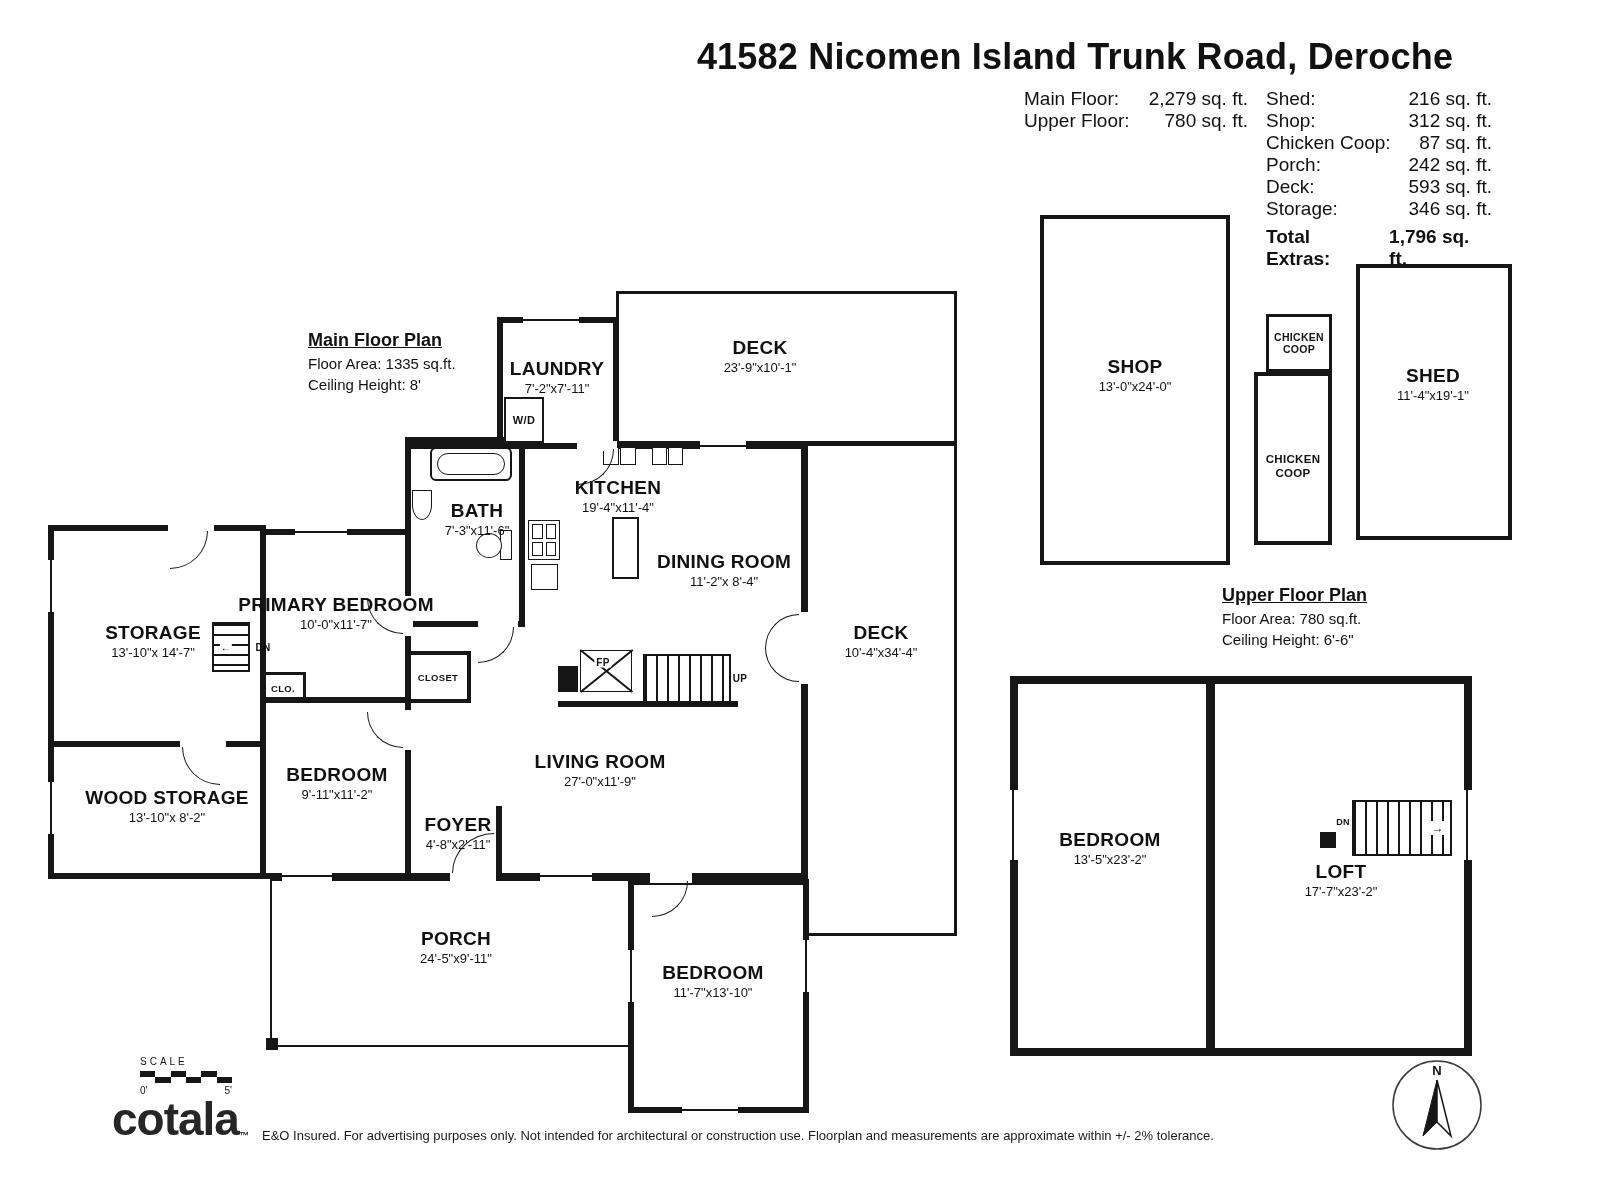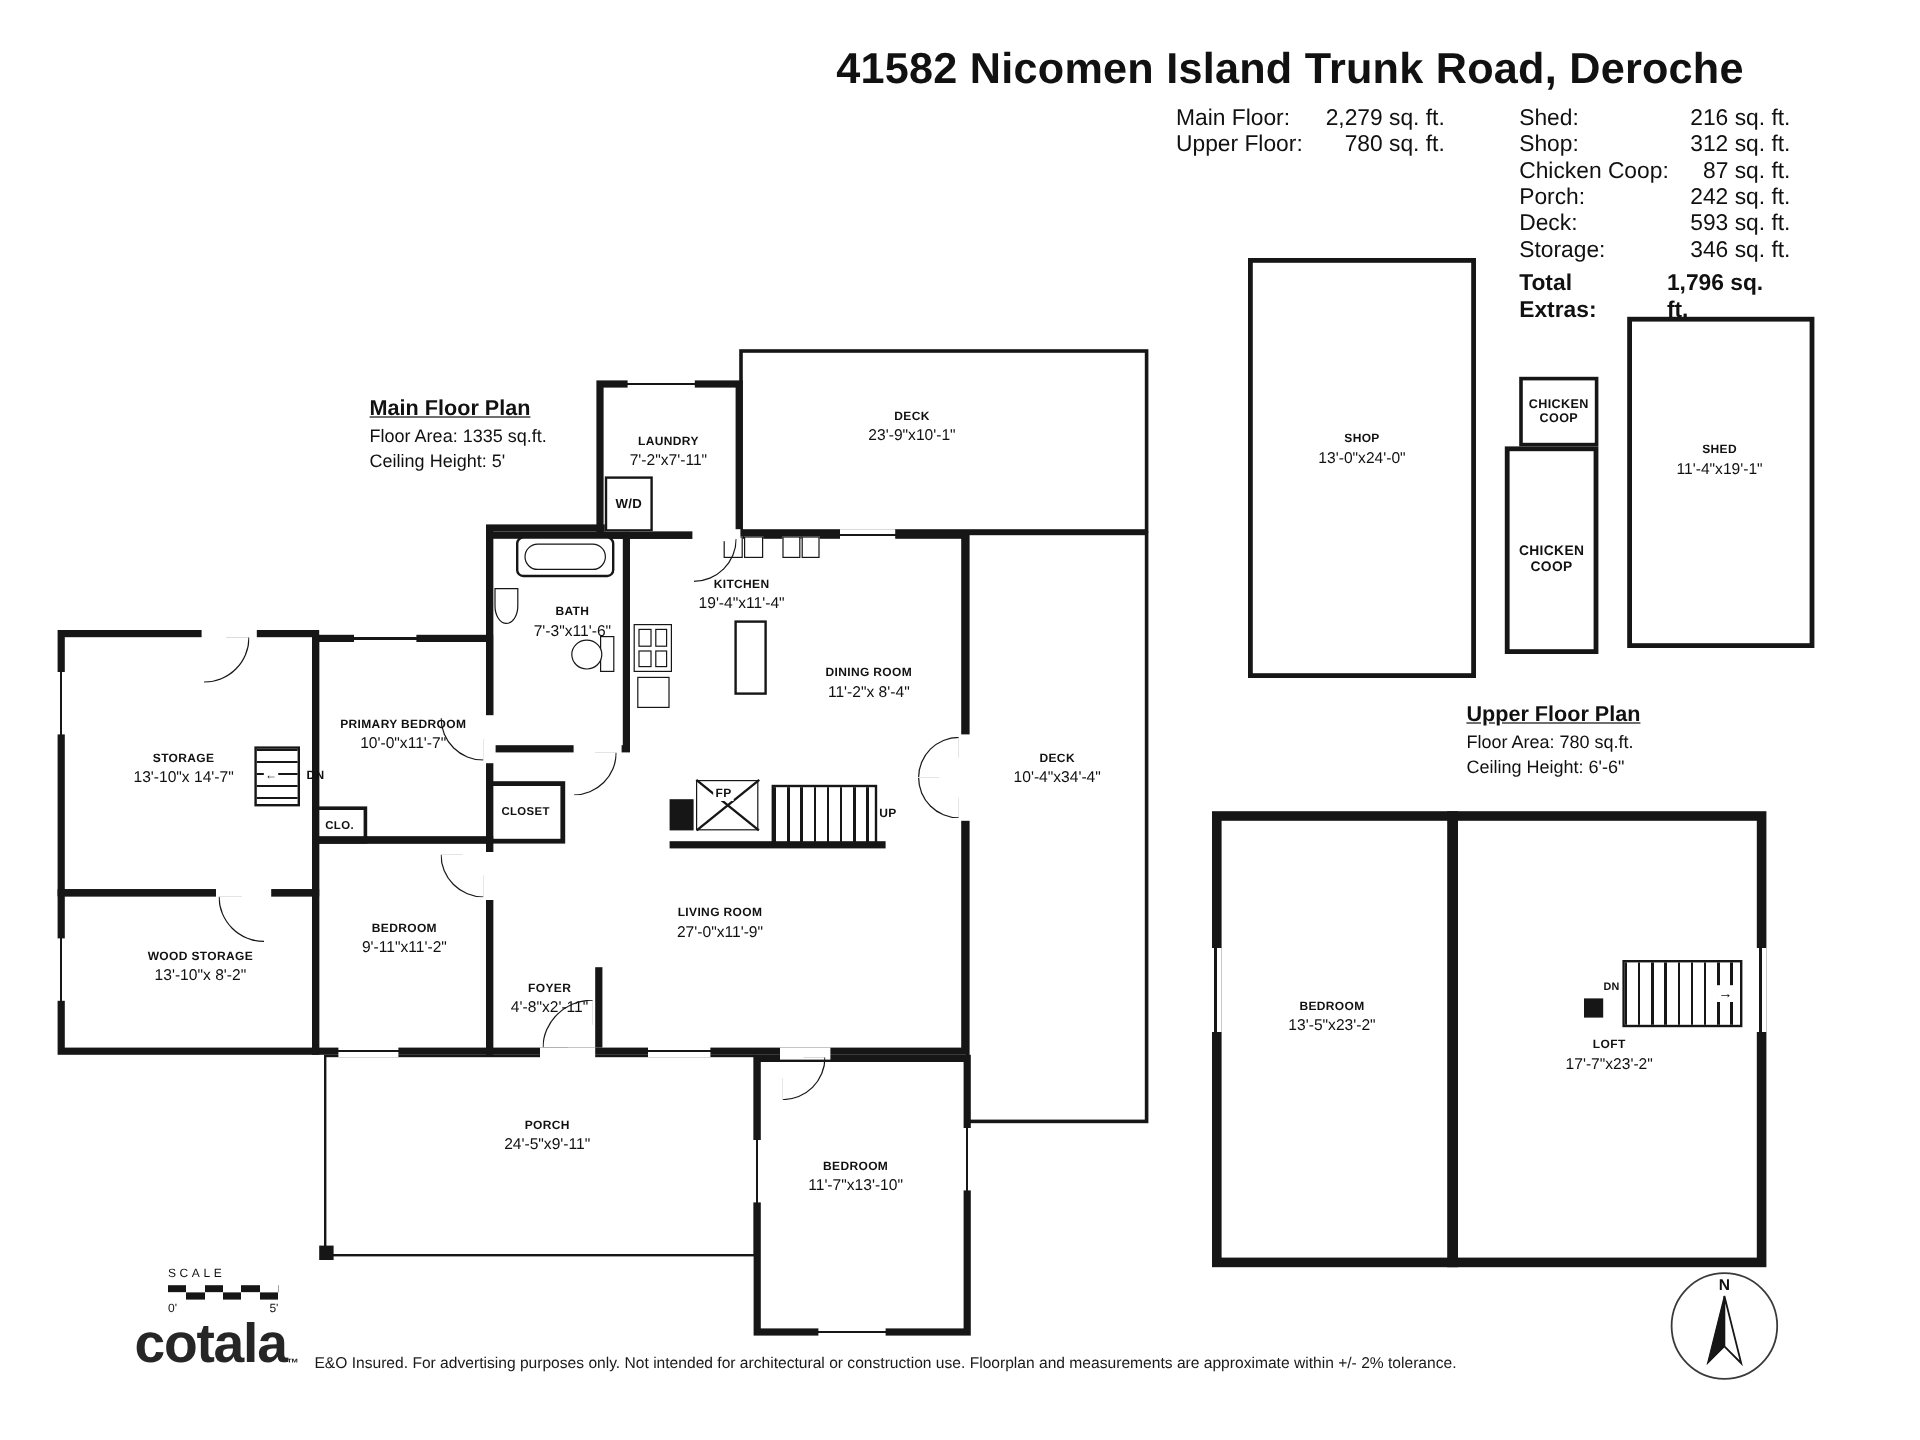--- a/index.html
+++ b/index.html
@@ -8,21 +8,21 @@
   .title{position:absolute;font-weight:bold;font-size:36px;letter-spacing:.2px;text-align:center}
   .stat-col{position:absolute;font-size:19px}
   .stat-row{display:flex;justify-content:space-between;line-height:22px;gap:10px}
   .stat-row.total{font-weight:bold;margin-top:6px}
   .plan-head{position:absolute;font-size:15px;line-height:1.38}
   .plan-head .ph-title{font-weight:bold;font-size:18px;text-decoration:underline;margin-bottom:1px}
   .outline{position:absolute;border:6px solid #161616}
   .b2{border-width:2px}.b3{border-width:3px}.b4{border-width:4px}.b8{border-width:8px}
   .wallfill{position:absolute;background:#161616}
   .rlabel{position:absolute;transform:translate(-50%,-50%);text-align:center;white-space:nowrap;line-height:1.25}
-  .rname{font-weight:bold;font-size:10px;letter-spacing:.3px}
+  .rname{font-weight:bold;font-size:19px;letter-spacing:.3px}
   .rdims{font-size:13px}
   .lbl{position:absolute;transform:translate(-50%,-50%);font-size:10px;font-weight:bold;letter-spacing:.3px;white-space:nowrap}
   .win-h{position:absolute;height:10px;background:linear-gradient(180deg,#fff 0 4px,#161616 4px 6px,#fff 6px 10px)}
   .win-v{position:absolute;width:10px;background:linear-gradient(90deg,#fff 0 4px,#161616 4px 6px,#fff 6px 10px)}
   .gap{position:absolute;background:#fff}
   .arc{position:absolute}
   .arc.tl{border-top:1.6px solid #161616;border-left:1.6px solid #161616;border-radius:100% 0 0 0}
   .arc.bl{border-bottom:1.6px solid #161616;border-left:1.6px solid #161616;border-radius:0 0 0 100%}
   .arc.br{border-bottom:1.6px solid #161616;border-right:1.6px solid #161616;border-radius:0 0 100% 0}
   .stairs-v{position:absolute;border:2px solid #161616;background:repeating-linear-gradient(90deg,#161616 0 2px,transparent 2px 11px)}
@@ -34,21 +34,21 @@
   .logo{position:absolute;font-weight:bold;font-size:46px;letter-spacing:-1px;color:#262626}
   .logo .tm{font-size:10px;letter-spacing:0;vertical-align:-4px}
   .disclaimer{position:absolute;font-size:13px;color:#1a1a1a}
   .scale-txt{font-size:10px;letter-spacing:3px;font-weight:normal}
 </style>
 </head>
 <body>
 
 <div class="title" style="left:560px;top:36px;width:1030px">41582 Nicomen Island Trunk Road, Deroche</div>
 
-<div class="stat-col" style="left:980px;top:88px;width:224px">
+<div class="stat-col" style="left:1024px;top:88px;width:224px">
   <div class="stat-row">
     <span>Main Floor:</span>
     <span>2,279 sq. ft.</span>
   </div>
   <div class="stat-row">
     <span>Upper Floor:</span>
     <span>780 sq. ft.</span>
   </div>
 </div>
 
@@ -79,21 +79,21 @@
   </div>
   <div class="stat-row total">
     <span>Total Extras:</span>
     <span>1,796 sq. ft.</span>
   </div>
 </div>
 
 <div class="plan-head" style="left:308px;top:328px">
   <div class="ph-title">Main Floor Plan</div>
   <div>Floor Area: 1335 sq.ft.</div>
-  <div>Ceiling Height: 5'</div>
+  <div>Ceiling Height: 8'</div>
 </div>
 <div class="plan-head" style="left:1222px;top:583px">
   <div class="ph-title">Upper Floor Plan</div>
   <div>Floor Area: 780 sq.ft.</div>
   <div>Ceiling Height: 6'-6"</div>
 </div>
 
 <div class="outline b3" style="left:616px;top:291px;width:341px;height:153px"></div>
 <div class="outline b3" style="left:805px;top:443px;width:152px;height:493px"></div>
 <div class="outline" style="left:497px;top:317px;width:122px;height:132px"></div>

